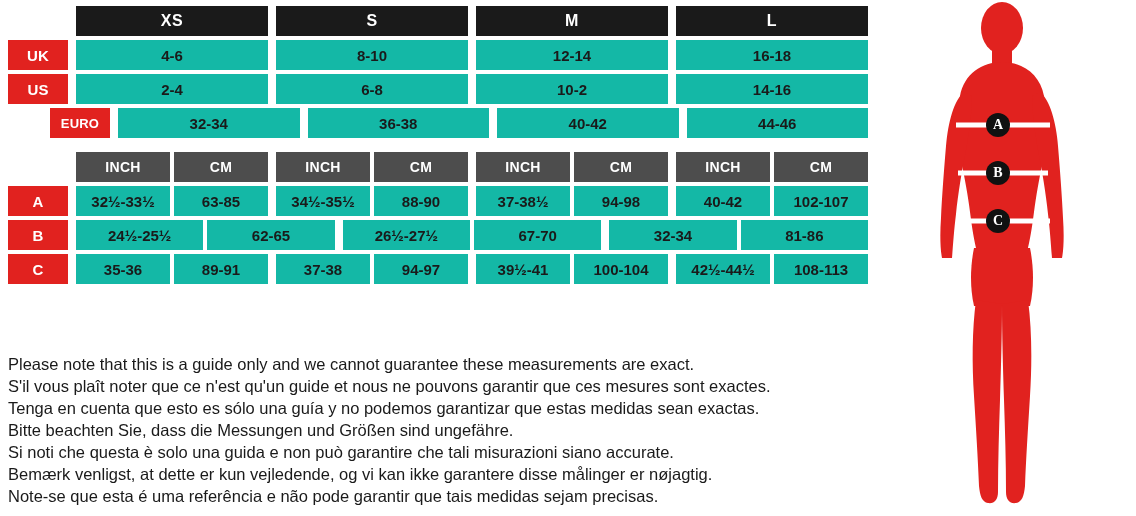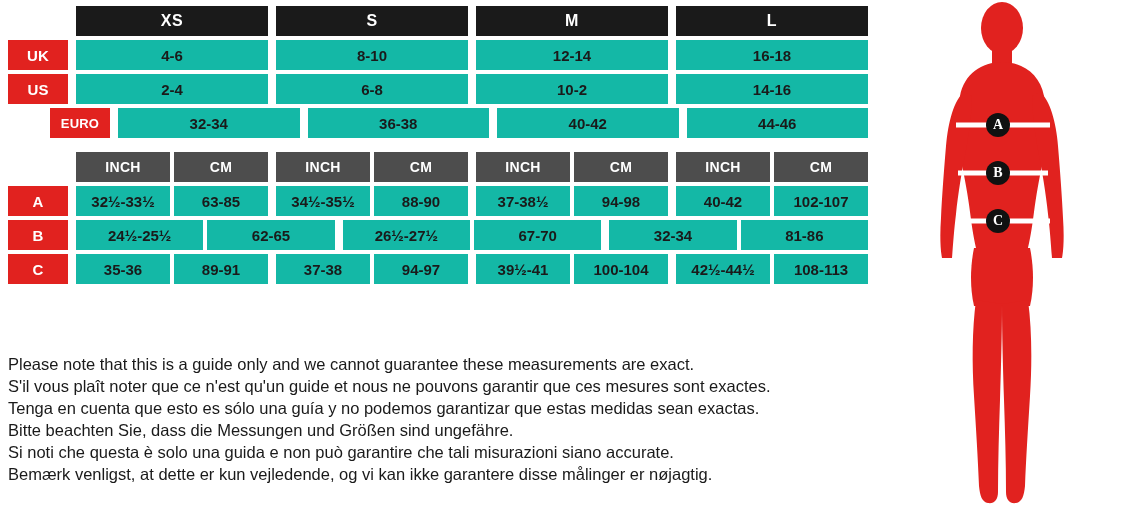--- a/index.html
+++ b/index.html
@@ -278,20 +278,21 @@
 
   </div>
 
   <div class="notes">
     <div>Please note that this is a guide only and we cannot guarantee these measurements are exact.</div>
     <div>S'il vous plaît noter que ce n'est qu'un guide et nous ne pouvons garantir que ces mesures sont exactes.</div>
     <div>Tenga en cuenta que esto es sólo una guía y no podemos garantizar que estas medidas sean exactas.</div>
     <div>Bitte beachten Sie, dass die Messungen und Größen sind ungefähre.</div>
     <div>Si noti che questa è solo una guida e non può garantire che tali misurazioni siano accurate.</div>
     <div>Bemærk venligst, at dette er kun vejledende, og vi kan ikke garantere disse målinger er nøjagtig.</div>
+    <div>Note-se que esta é uma referência e não pode garantir que tais medidas sejam precisas.</div>
   </div>
 
   <div class="figure">
     <svg width="250" height="516" viewBox="0 0 250 516">
       <g fill="#e1221f">
 
         <ellipse cx="124" cy="28" rx="21" ry="26"></ellipse>
 
         <rect x="114" y="50" width="20" height="16"></rect>
 

